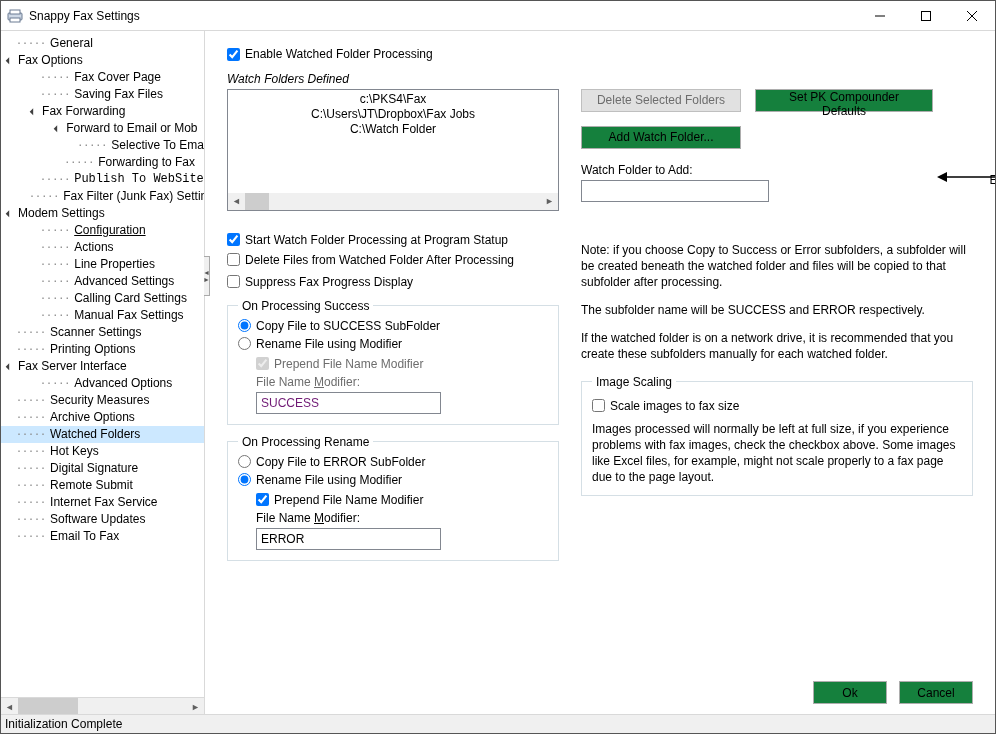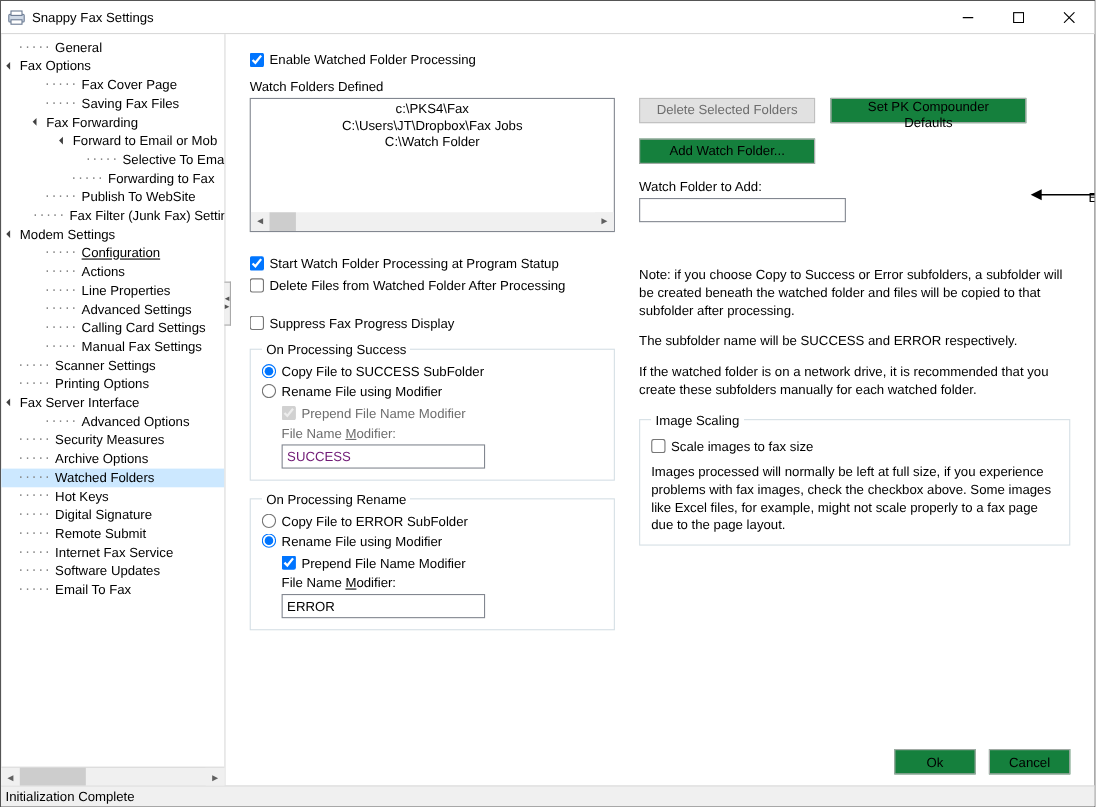--- a/index.html
+++ b/index.html
@@ -118,21 +118,21 @@
     position: relative;
   }
   .cols { display: flex; gap: 22px; }
   .colL { width: 332px; flex: 0 0 332px; }
   .colR { flex: 1 1 auto; }
 
   label.chk { display: inline-flex; align-items: center; gap: 5px; }
   input[type=checkbox], input[type=radio] { margin: 0; }
   input[type=checkbox].disabled-chk { accent-color: #7a7a7a; }
 
-  .sect-label { margin: 8px 0 3px; }
+  .sect-label { margin: 8px 0 3px; font-style: italic; }
   .listbox {
     width: 332px; height: 122px;
     border: 1px solid #828790;
     background: #fff;
     overflow: hidden;
     display: flex; flex-direction: column;
   }
   .listbox .items { flex: 1 1 auto; padding: 2px 2px; overflow: hidden; text-align: center; }
   .listbox .items div { height: 15px; line-height: 15px; white-space: nowrap; }
   .listbox .hscroll { height: 17px; background: #f0f0f0; display: flex; }
@@ -289,21 +289,21 @@
           <div class="row">
             <span class="dotted">&nbsp;&nbsp;&nbsp;&nbsp;&nbsp;&nbsp;&nbsp;&nbsp;</span>
             <span class="toggle "></span>
             <span class="dotted">·····</span>
             <span style="padding-left: 2px;">Forwarding to Fax</span>
           </div>
           <div class="row">
             <span class="dotted">&nbsp;&nbsp;&nbsp;&nbsp;</span>
             <span class="toggle "></span>
             <span class="dotted">·····</span>
-            <span style="padding-left: 2px;">Publish To WebSite</span>
+            <span style="padding-left: 2px; font-family: Liberation Mono, monospace;">Publish To WebSite</span>
           </div>
           <div class="row">
             <span class="dotted">&nbsp;&nbsp;&nbsp;&nbsp;</span>
             <span class="toggle "></span>
             <span class="dotted">·····</span>
             <span style="padding-left: 2px;">Fax Filter (Junk Fax) Settin</span>
           </div>
           <div class="row">
             <span class="dotted"></span>
             <span class="toggle open"></span>
@@ -454,21 +454,21 @@
               <div class="sbtn">►</div>
             </div>
           </div>
 
           <div style="height:22px"></div>
 
           <label class="chk" style="display:flex;margin-bottom:6px">
             <input type="checkbox" checked="" style="">
             <span>Start Watch Folder Processing at Program Statup</span>
           </label>
-          <label class="chk" style="display:flex;margin-bottom:20px">
+          <label class="chk" style="display:flex;margin-bottom:8px">
             <input type="checkbox" style="">
             <span>Delete Files from Watched Folder After Processing</span>
           </label>
           <label class="chk" style="display:flex;margin-bottom:10px">
             <input type="checkbox" style="">
             <span>Suppress Fax Progress Display</span>
           </label>
 
           <fieldset class="group">
             <legend>On Processing Success</legend>

